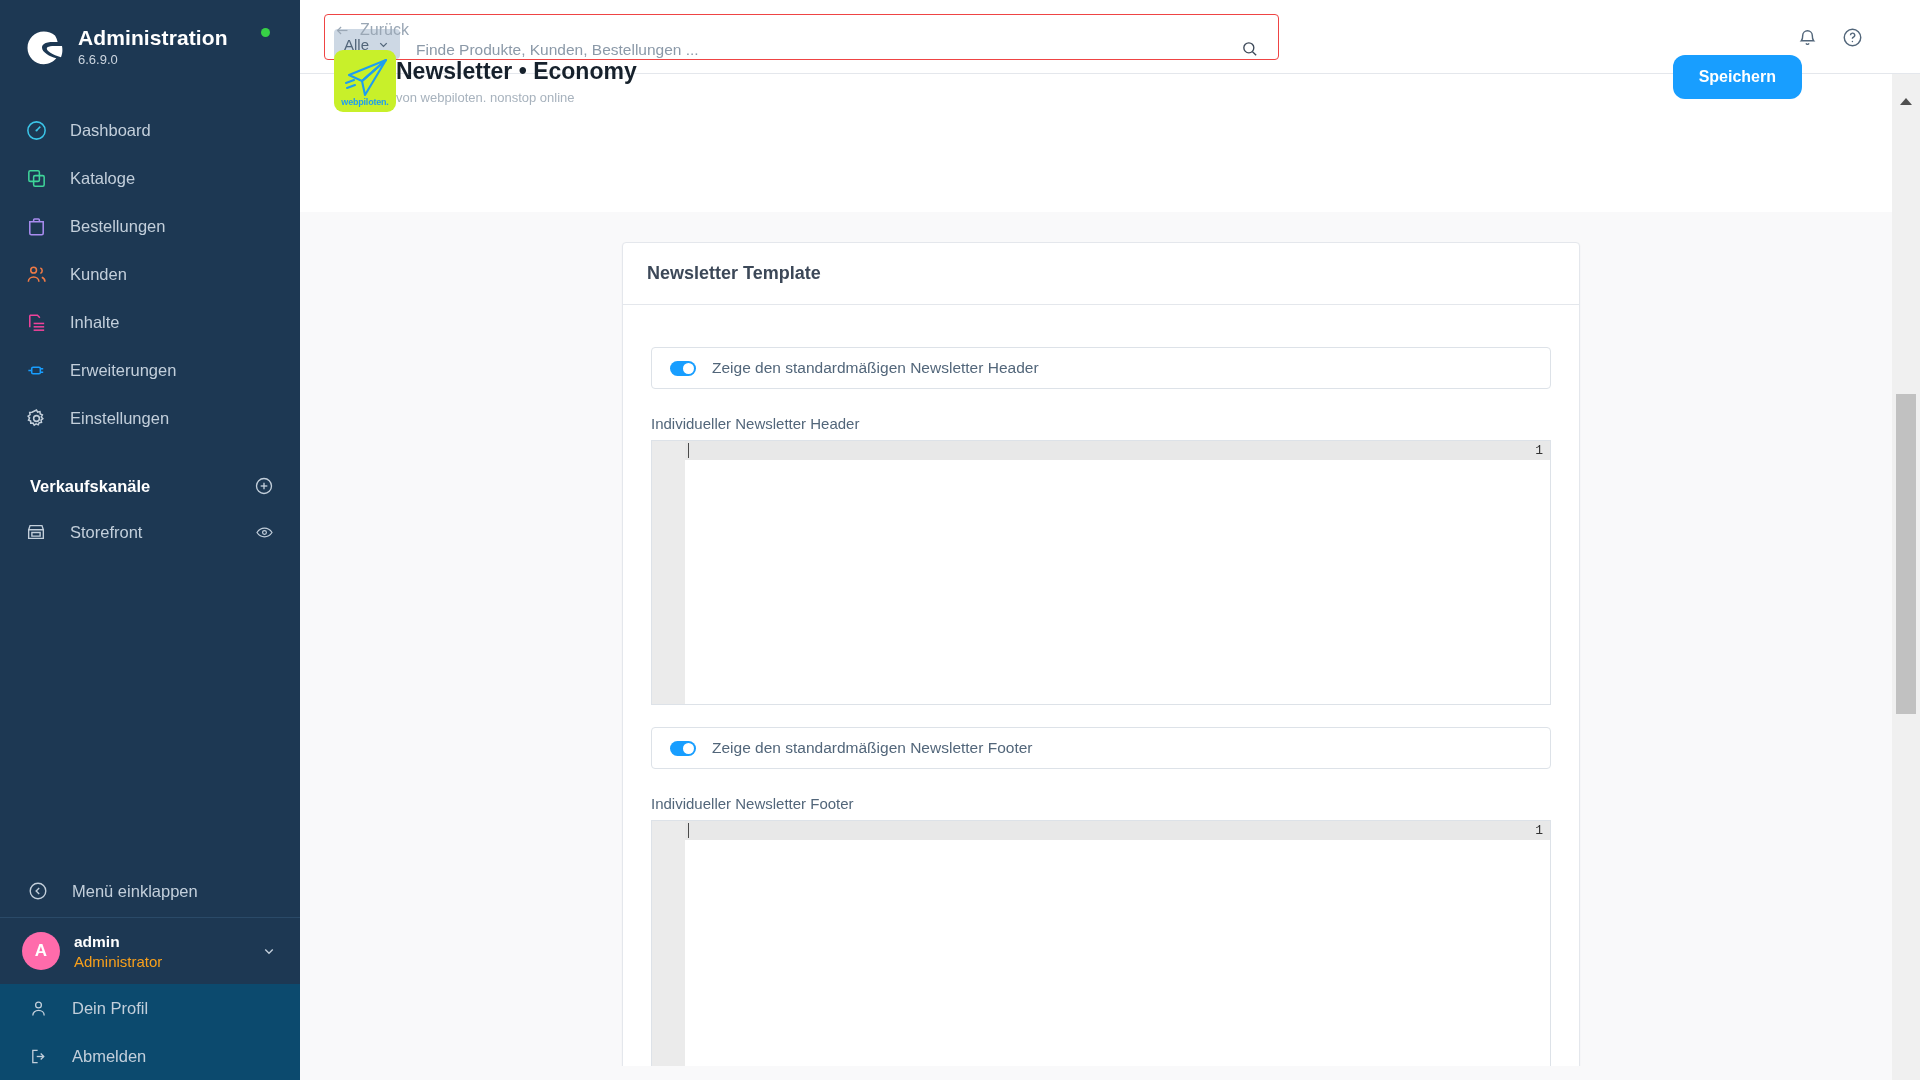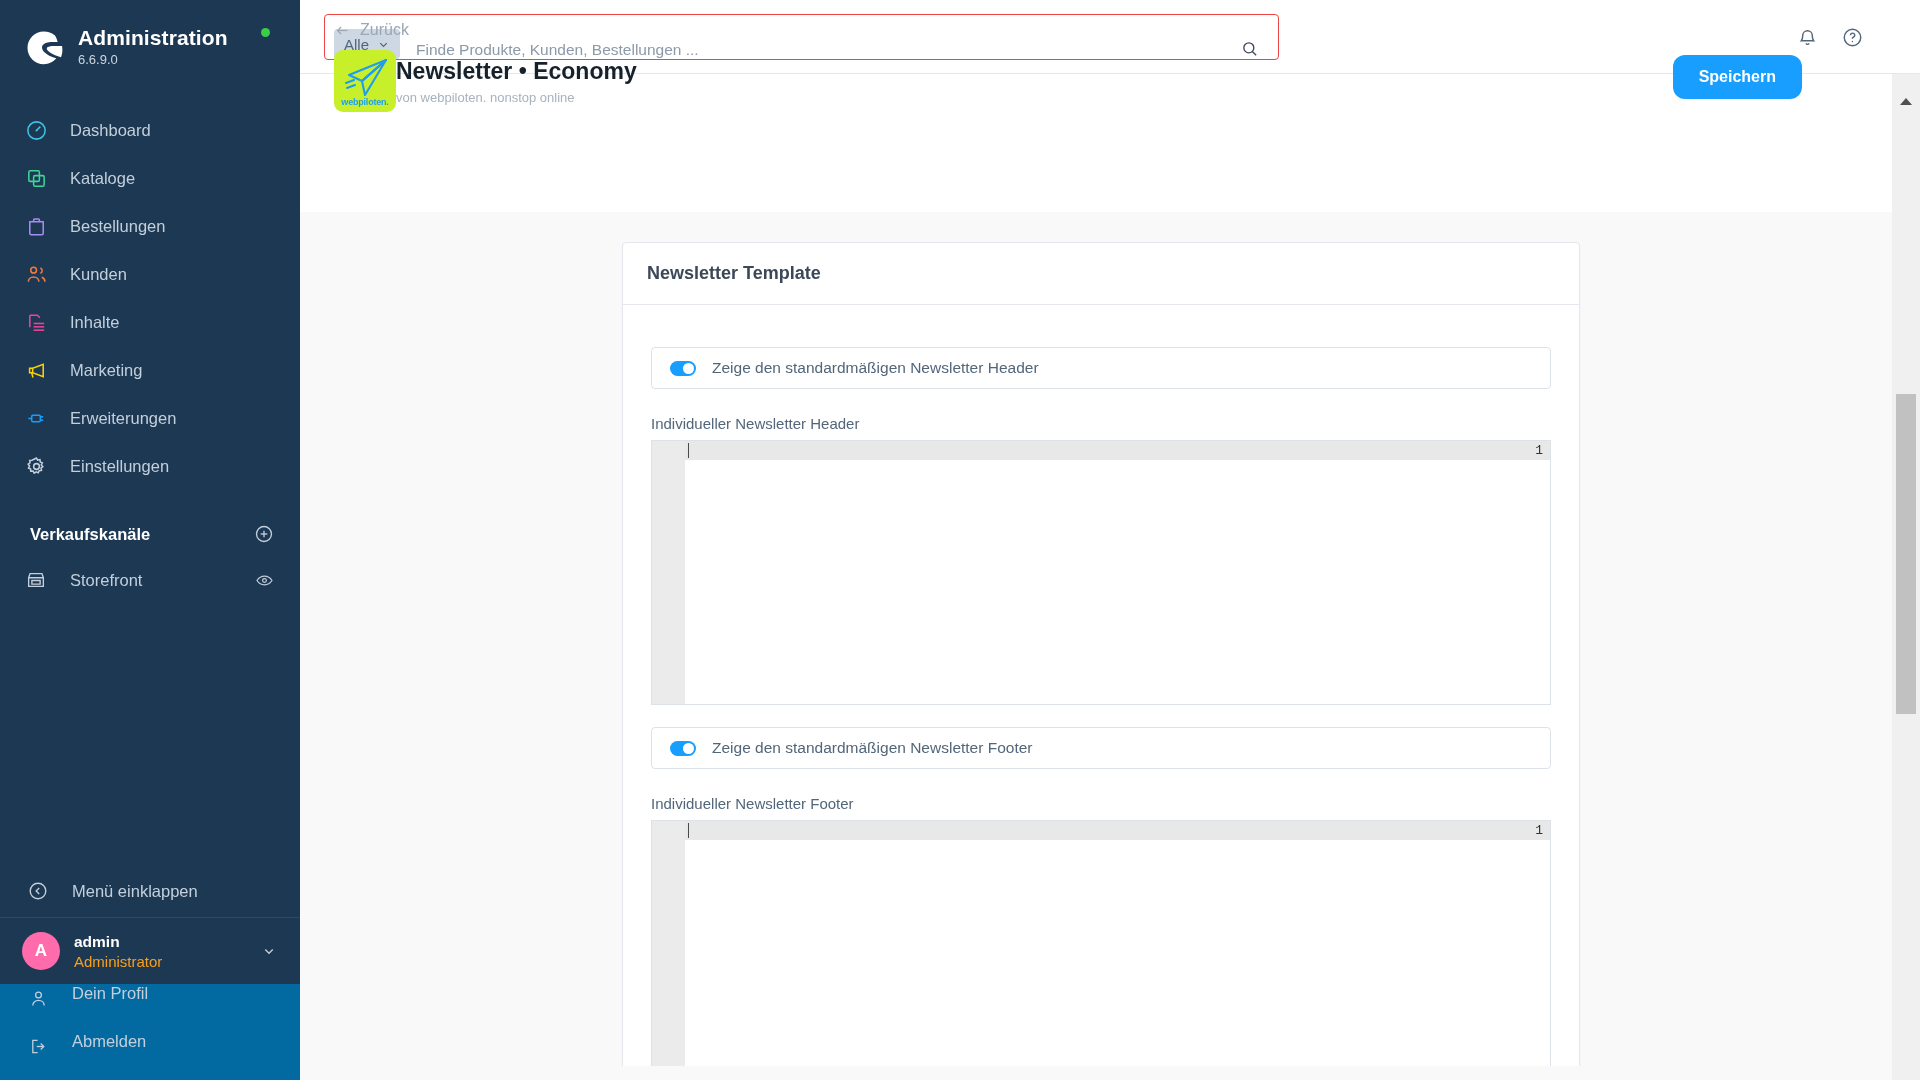--- a/index.html
+++ b/index.html
@@ -75,23 +75,23 @@
     background: #ff6bab;
     color: #fff; font-size: 17px; font-weight: bold;
     display: flex; align-items: center; justify-content: center;
     flex: 0 0 38px;
   }
   .user-names { margin-left: 14px; flex: 1 1 auto; }
   .user-name { color: #ffffff; font-size: 15.5px; font-weight: bold; }
   .user-role { color: #f9a01b; font-size: 15px; margin-top: 2px; }
 
   .footer-link {
-    display: flex; 
+    display: flex; align-items: center;
     height: 48px; padding-left: 24px; cursor: pointer;
-    background: #0369a1;
+    background: #0c4a6e;
   }
   .footer-link-label { margin-left: 20px; color: #c3cfdb; font-size: 16.5px; }
 
   
   #topbar {
     position: absolute; left: 300px; top: 0;
     width: 1620px; height: 74px;
     background: #ffffff;
     border-bottom: 1px solid #e4e7ec;
     display: flex; align-items: center;
@@ -319,30 +319,20 @@
           <path d="M5 4.5h8l2.5 2.5"></path>
             <path d="M5 4.5V17"></path>
             <path d="M9 13h11"></path>
             <path d="M9 16.5h11"></path>
             <path d="M9 20h11"></path>
         </svg>
       </span>
       <span class="nav-label">Inhalte</span>
     </div>
 
-    <div class="nav-item">
-      <span class="nav-ico">
-        <svg viewBox="0 0 24 24" width="23" height="23" fill="none" stroke="#fbd300" stroke-width="1.6">
-          <path d="M19 5.5v13l-11-4.2V9.7z"></path>
-            <path d="M8 9.7H4.8v4.6H8"></path>
-            <path d="M7 14.3l1.3 5"></path>
-        </svg>
-      </span>
-      <span class="nav-label">Marketing</span>
-    </div>
 
     <div class="nav-item">
       <span class="nav-ico">
         <svg viewBox="0 0 24 24" width="23" height="23" fill="none" stroke="#189eff" stroke-width="1.6">
           <rect x="7" y="8.5" width="9" height="7" rx="1.4"></rect>
             <path d="M3.5 12H7"></path>
             <path d="M16 10.2h3"></path>
             <path d="M16 13.8h3"></path>
         </svg>
       </span>

